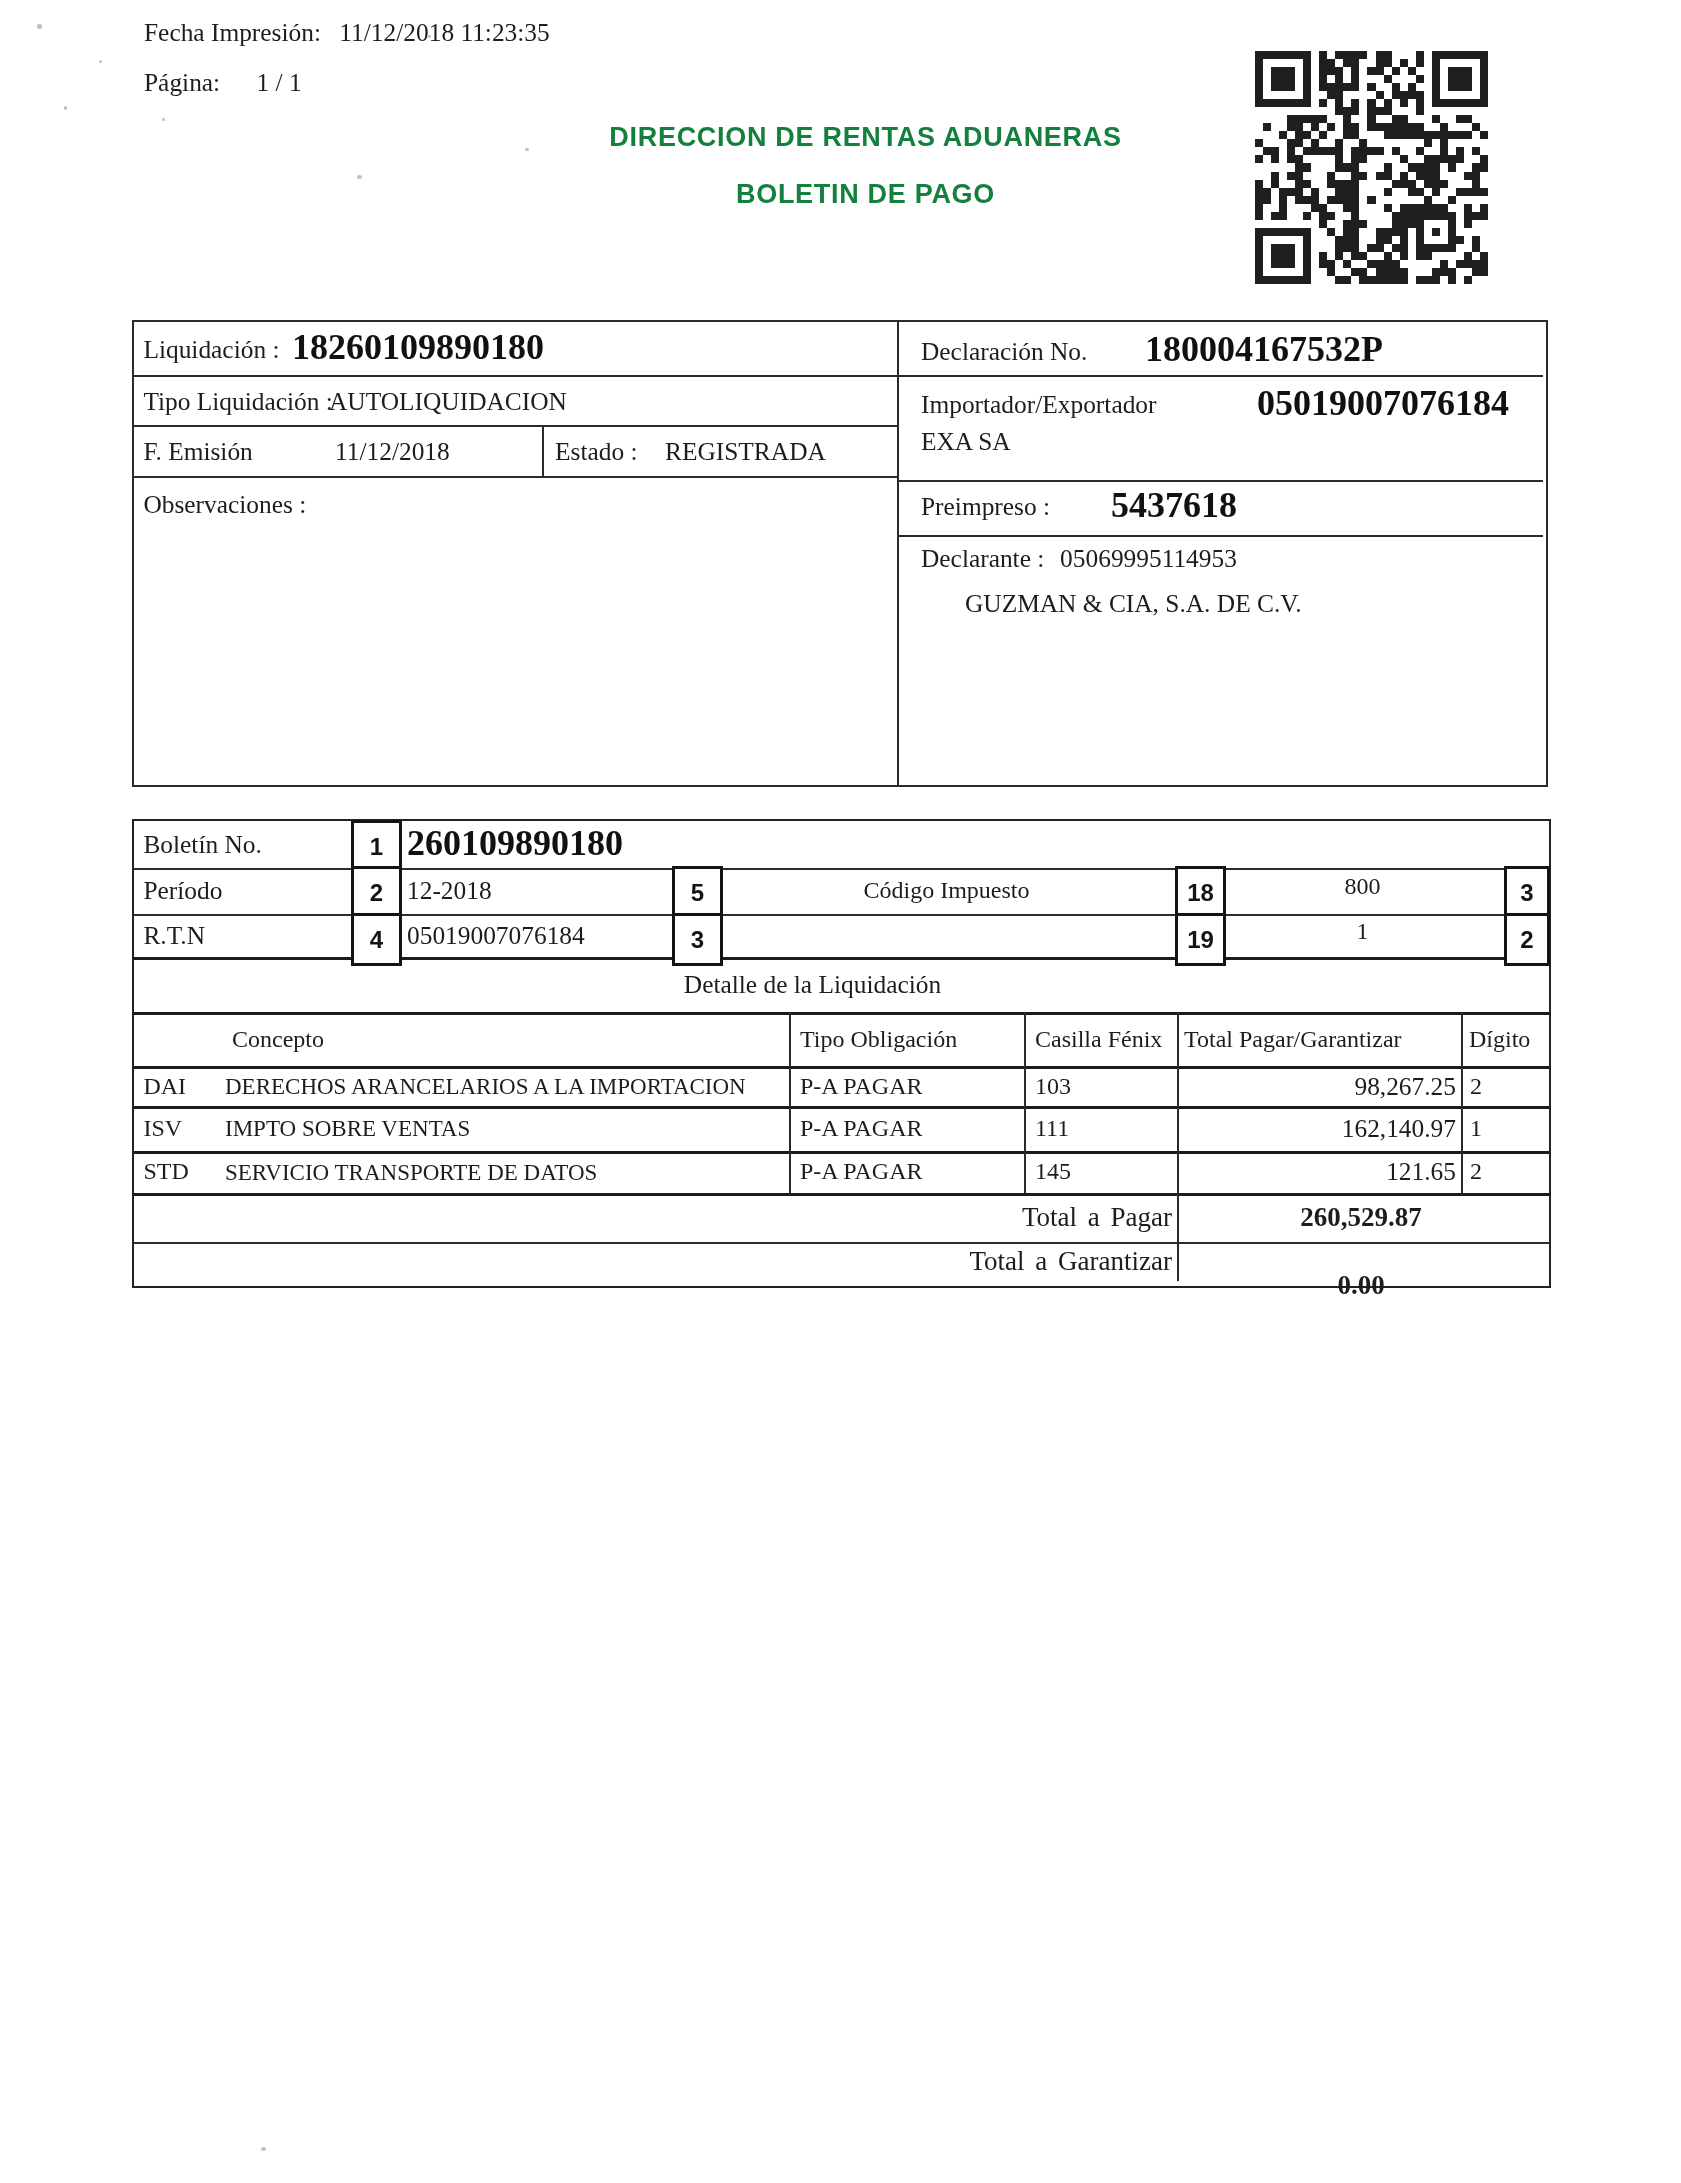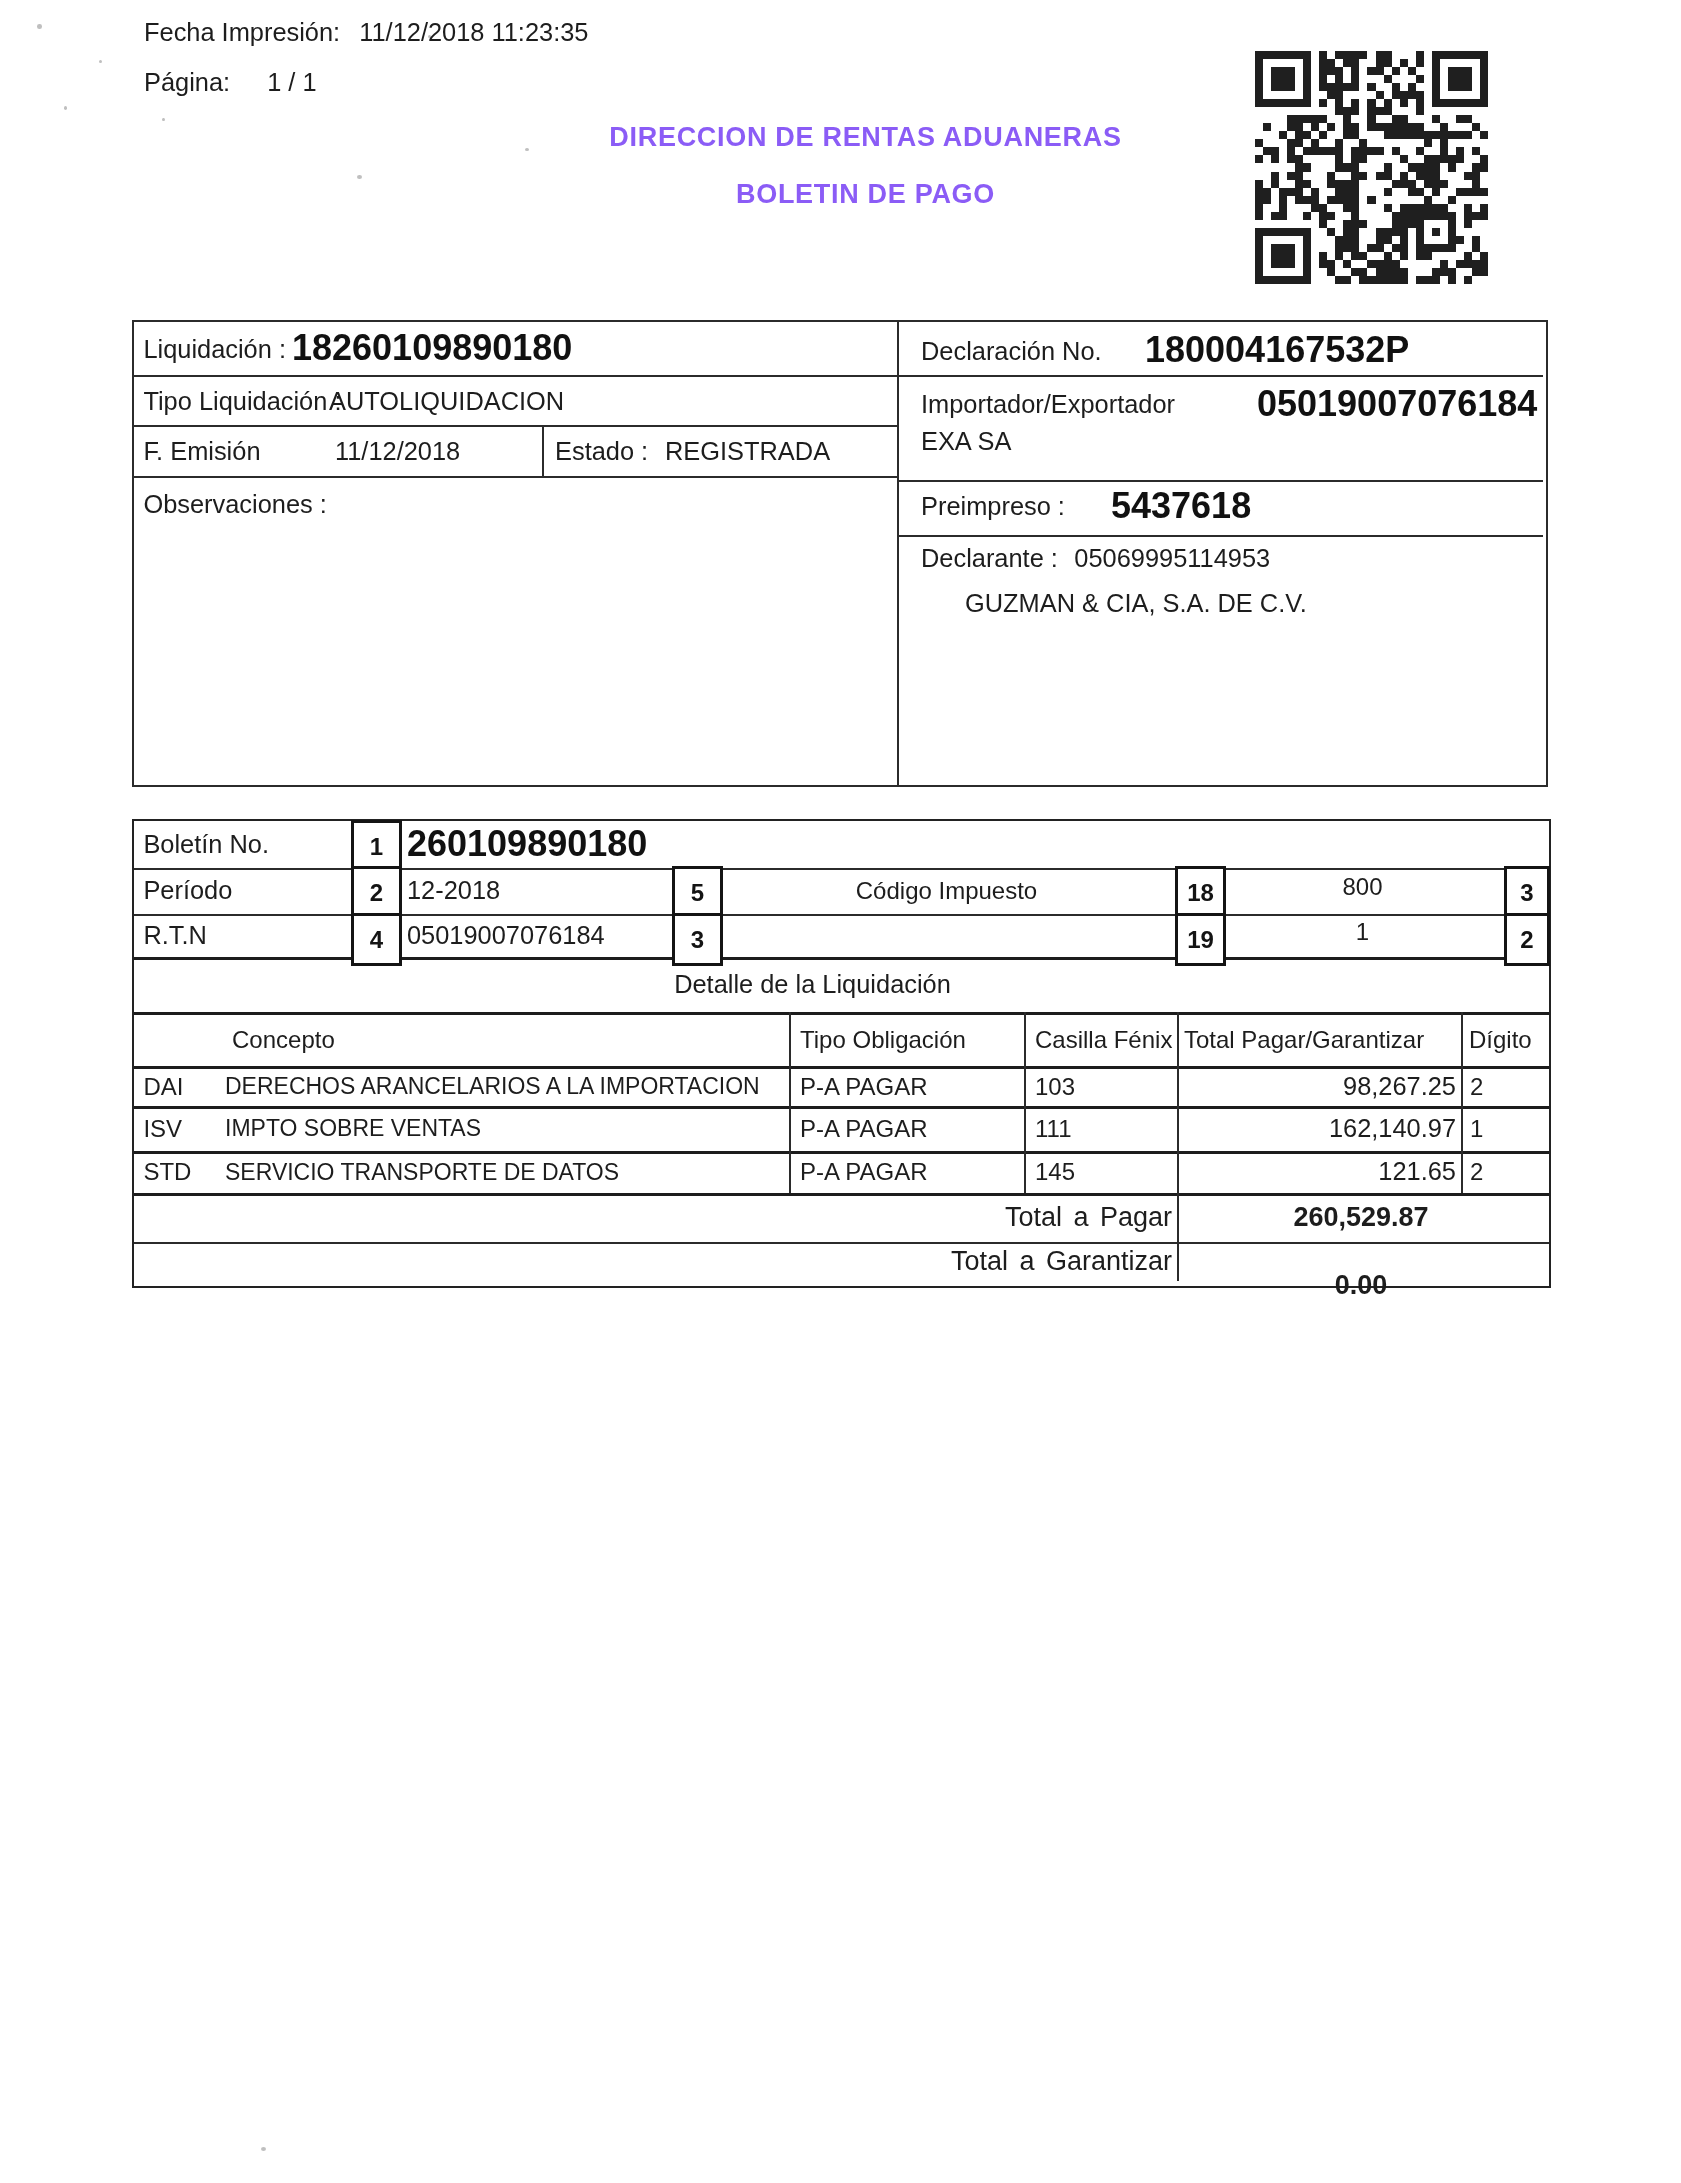--- a/index.html
+++ b/index.html
@@ -2,28 +2,28 @@
 <html style="font-size:10.7px"><head>
 <meta charset="utf-8">
 <style>
   html,body{margin:0;padding:0;background:#e8e8e8;}
   .page{
     position:relative; width:1681px; height:2183px; background:#ffffff;
     font-family:"Liberation Sans","DejaVu Sans",sans-serif; color:#1d1d1d;
     overflow:hidden;
   }
   .abs{position:absolute; white-space:nowrap;}
-  .lh{line-height:33px; height:33px;}
+  .lh{line-height:33px; height:33px;font-family:Liberation Serif, serif;}
   .fs38{font-size:25.4px;}
   .fs36{font-size:24px;}
   .fs34{font-size:23px;}
   .fs40{font-size:27px;}
   .bold{font-weight:bold;}
   .bval{font-size:36px; font-weight:bold; color:#111;}
-  .title{font-weight:bold; font-size:27px; color:#8b5cf6; letter-spacing:0.7px;}
+  .title{font-weight:bold; font-size:27px; color:#15803d; letter-spacing:0.7px;}
   .center{text-align:center;}
   
   .t1{position:absolute; left:132px; top:320px; width:1412px; height:463px; border:2px solid #2b2b2b;}
   .t2{position:absolute; left:132px; top:819px; width:1415px; height:465px; border:2px solid #222;}
   .hline{position:absolute; background:#2b2b2b; height:2px;}
   .hline.thick{height:3.3px; background:#1c1c1c;}
   .vline{position:absolute; background:#2b2b2b; width:2px;}
   .numbox{
     position:absolute; border:3.3px solid #141414; background:#fff;
     font-weight:bold; font-size:24px; color:#141414;

